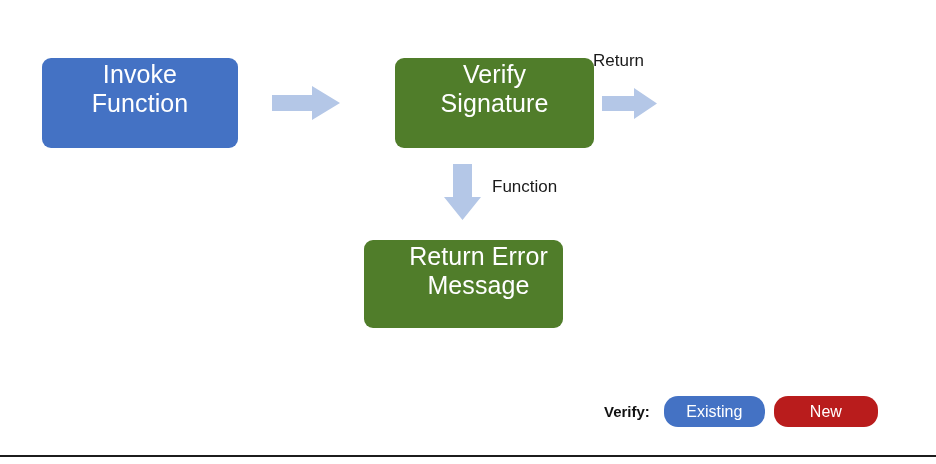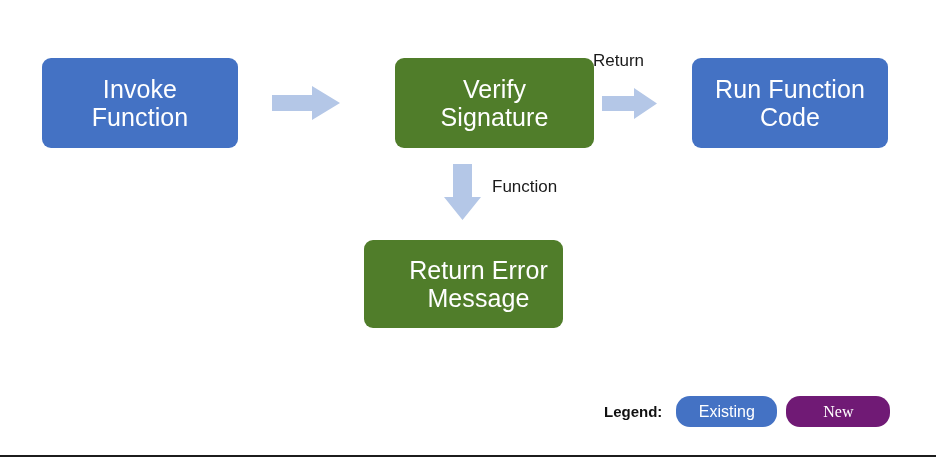--- a/index.html
+++ b/index.html
@@ -14,21 +14,20 @@
   #canvas {
     position: relative;
     width: 936px;
     height: 464px;
     background: #ffffff;
     overflow: hidden;
   }
   .node {
     position: absolute;
     display: flex;
-    align-items: center;
     justify-content: center;
     text-align: center;
     border-radius: 9px;
     color: #ffffff;
     font-size: 25px;
     line-height: 1.14;
     letter-spacing: 0.1px;
     font-weight: 400;
     box-sizing: border-box;
     padding: 2px 6px;
@@ -67,21 +66,21 @@
     display: flex;
     align-items: center;
     justify-content: center;
     border-radius: 14px;
     color: #ffffff;
     font-size: 16px;
     height: 31px;
     box-sizing: border-box;
   }
   .legend-chip.chip-existing { width: 101px; background: #4472C4; margin-right: 9px; }
-  .legend-chip.chip-new      { width: 104px; background: #701a75; font-family: Liberation Serif, serif; }
+  .legend-chip.chip-new      { width: 104px; background: #b91c1c; }
 
   .bottom-rule {
     position: absolute;
     left: 0;
     width: 936px;
     height: 2px;
     background: #1c1c1c;
   }
 </style>
 </head>
@@ -106,40 +105,36 @@
   </div>
 
   <div class="edge-label" style="left:593px; top:52px;">Return</div>
 
   <div class="arrow" style="left:602px; top:88px;">
     <svg width="55" height="31" viewBox="0 0 55 31" aria-hidden="true">
       <polygon points="0,8 32,8 32,0 55,15.5 32,31 32,23 0,23" fill="#B4C7E7"></polygon>
     </svg>
   </div>
 
-  <div class="node node-blue" style="left:692px; top:58px; width:196px; height:90px;">
-    <span>Run Function
-Code</span>
-  </div>
 
   <div class="arrow" style="left:444px; top:164px;">
     <svg width="37" height="56" viewBox="0 0 37 56" aria-hidden="true">
       <polygon points="9,0 28,0 28,33 37,33 18.5,56 0,33 9,33" fill="#B4C7E7"></polygon>
     </svg>
   </div>
 
   <div class="edge-label" style="left:492px; top:178px;">Function</div>
 
   <div class="node node-green" style="left:364px; top:240px; width:199px; height:88px;padding-left:36px;">
     <span>Return Error
 Message</span>
   </div>
 
   <div class="legend" style="left:604px; top:396px;">
-    <span class="legend-title">Legend:</span>
+    <span class="legend-title">Verify:</span>
     <span class="legend-chip chip-existing">
       <span>Existing</span>
     </span>
     <span class="legend-chip chip-new">
       <span>New</span>
     </span>
   </div>
 
   <div class="bottom-rule" style="top:455px;"></div>
 

